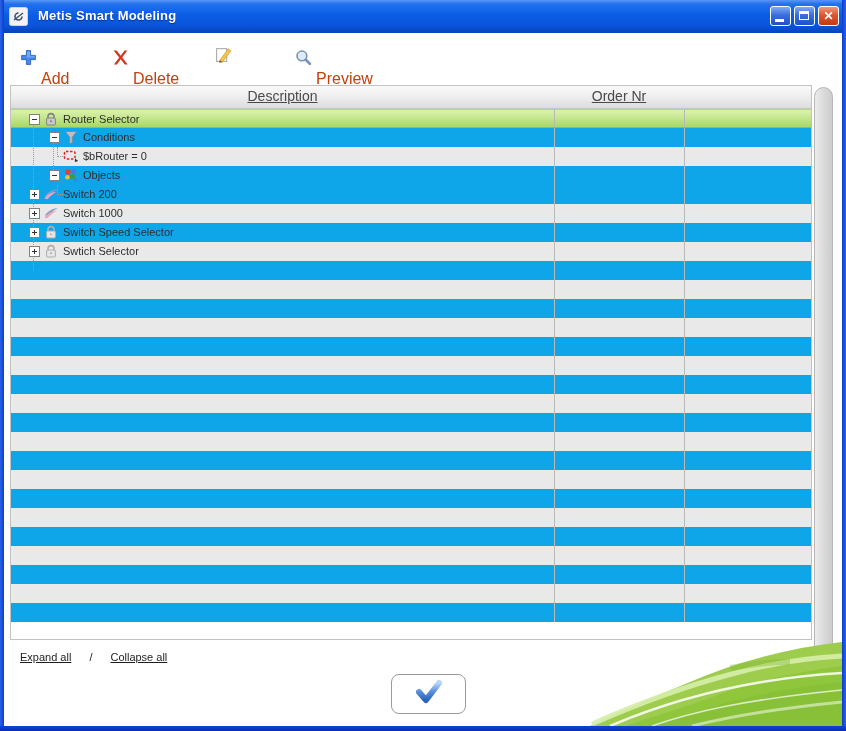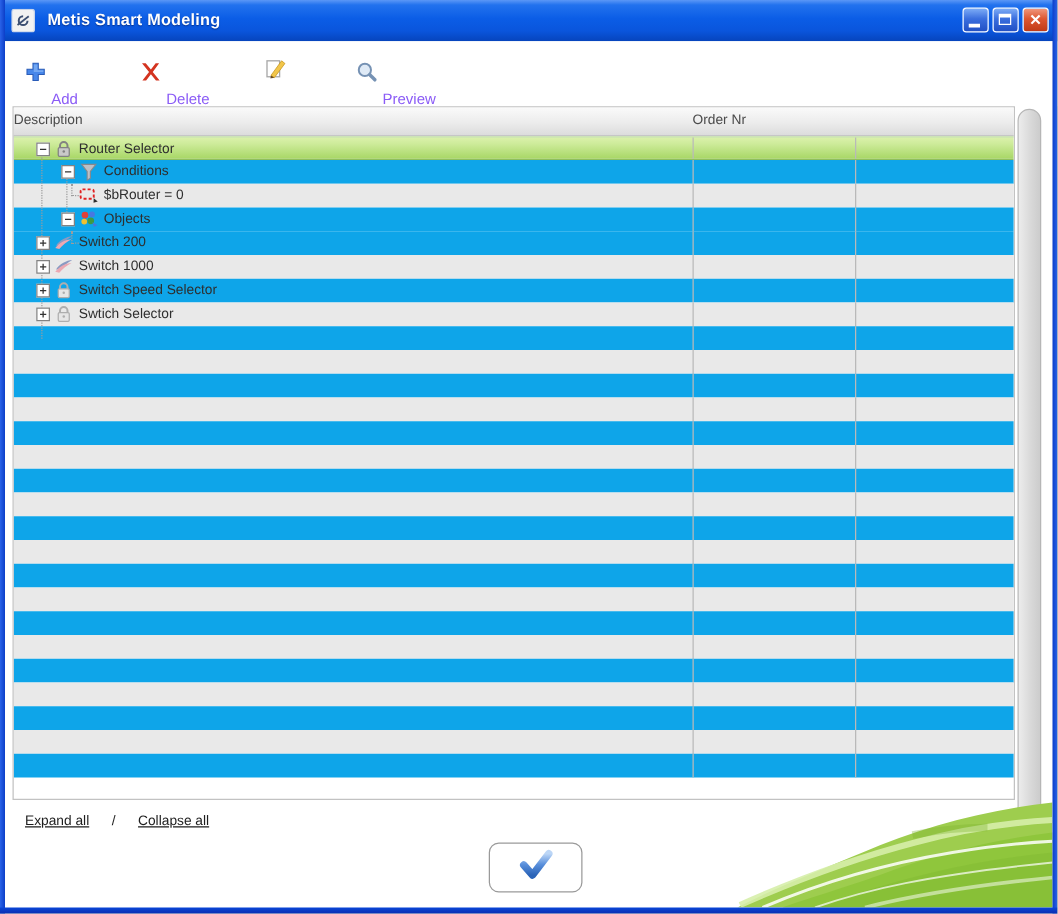--- a/index.html
+++ b/index.html
@@ -21,27 +21,27 @@
   .wbtn.close{background:linear-gradient(180deg,#f0977c 0%,#dd5630 45%,#c03a16 100%);}
   .wbtn .g-min{position:absolute;left:4px;bottom:3px;width:9px;height:3px;background:#fff;}
   .wbtn .g-max{position:absolute;left:4px;top:4px;width:10px;height:9px;box-sizing:border-box;
     border:1px solid #fff;border-top-width:3px;}
   .wbtn .g-close{position:absolute;left:0;top:2px;width:100%;text-align:center;color:#fff;
     font-size:12px;font-weight:bold;line-height:15px;}
   
   .toolbar{position:absolute;left:0;top:33px;width:100%;height:52px;background:#fff;}
   .tbtn{position:absolute;top:13px;height:22px;display:flex;align-items:center;gap:4px;cursor:pointer;}
   .tbtn .ticon{width:17px;height:17px;display:inline-block;}
-  .tbtn .tlabel{font-size:12px;color:#8b5cf6;margin-top:44px;}
+  .tbtn .tlabel{font-size:16px;color:#c2410c;margin-top:44px;}
   
   .tableWrap{position:absolute;left:10px;top:85px;width:802px;height:555px;box-sizing:border-box;
     border:1px solid #c2c2c2;background:#fff;}
   .thead{position:relative;height:22px;background:linear-gradient(180deg,#fafafa 0%,#ececec 55%,#dcdcdc 100%);
     border-bottom:1px solid #c6c6c6;display:flex;}
-  .hcell{box-sizing:border-box;font-size:11px;color:#4a4a4a;text-align:left;line-height:21px;cursor:pointer;}
+  .hcell{box-sizing:border-box;font-size:14px;color:#4a4a4a;text-align:center;line-height:21px;cursor:pointer;text-decoration:underline;}
   .hcell.c1{width:543px;} .hcell.c2{width:130px;} .hcell.c3{width:127px;}
   .tbody{position:relative;height:532px;overflow:hidden;}
   .trow{position:relative;height:19px;box-sizing:border-box;padding-left:39px;}
   .trow.plain{background:#0ea5e9;}
   .trow.alt{background:#e9e9e9;}
   .trow.sel{background:linear-gradient(180deg,#dbf1ab 0%,#cdeb9a 30%,#a8d766 100%);
     border-top:1px solid #b2d88a;border-bottom:1px solid #8fbf5c;}
   .sep{position:absolute;top:0;bottom:0;width:1px;background:#b9b9b9;}
   .sep.s1{left:543px;} .sep.s2{left:673px;}
   .expander{position:absolute;top:4px;width:9px;height:9px;border:1px solid #828282;background:#fff;
@@ -113,21 +113,21 @@
         <span class="tlabel">Delete</span>
       </div>
       <div class="tbtn" style="left: 210px; flex-direction: column;">
         <span class="ticon"><svg width="17" height="17" viewBox="0 0 16 16">
             <rect x="1.5" y="2.5" width="9.5" height="12" fill="#fff" stroke="#a8a8a8"></rect>
             <path d="M4.5 13.5 L12.5 2.5 L15 4.5 L7 15.2 Z" fill="#f2c64a" stroke="#c89820" stroke-width="0.6"></path>
             <path d="M4.5 13.5 L7 15.2 L4 15.8 Z" fill="#6b4a20"></path>
           </svg></span>
         <span class="tlabel">Edit</span>
       </div>
-      <div class="tbtn" style="left: 285px;">
+      <div class="tbtn" style="left: 295px;">
         <span class="ticon"><svg width="17" height="17" viewBox="0 0 16 16">
             <circle cx="6.5" cy="6.5" r="4.6" fill="#dfeaf6" stroke="#7692b4" stroke-width="1.5"></circle>
             <path d="M10.2 10.2 L14 14" stroke="#7692b4" stroke-width="2.6" stroke-linecap="round"></path>
           </svg></span>
         <span class="tlabel">Preview</span>
       </div>
     </div>
 
   <div class="tableWrap">
     <div class="thead">

